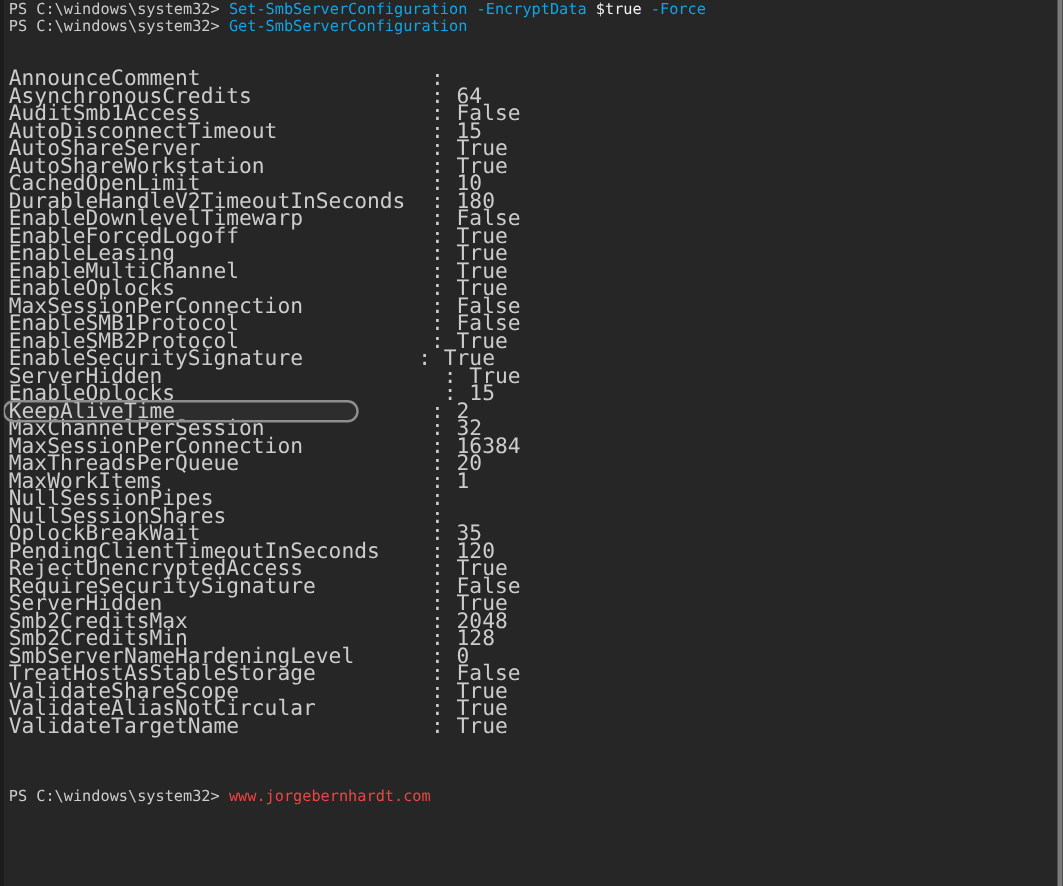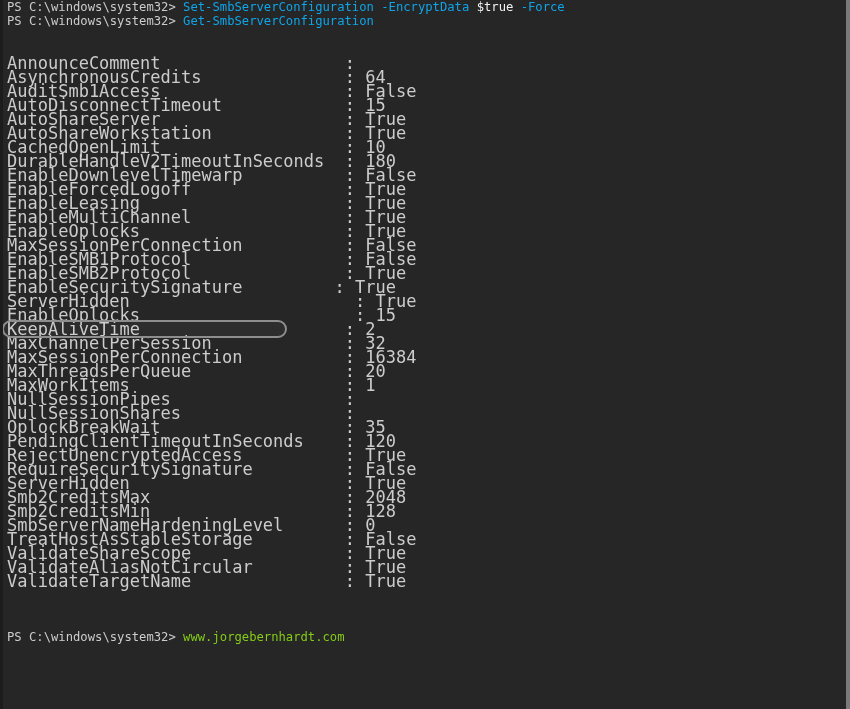--- a/index.html
+++ b/index.html
@@ -44,21 +44,21 @@
     letter-spacing: 0px;
     padding-left: 4px;
     box-sizing: border-box;
   }
   .line.blank { color: transparent; }
 
   .tok-prompt { color: #cccccc; text-align: right; }
   .tok-cmd    { color: #0ea5e9; }
   .tok-param  { color: #0ea5e9; }
   .tok-val    { color: #f2f2f2; }
-  .tok-site   { color: #84cc16; }
+  .tok-site   { color: #ef4444; }
 
   
   .prop {
     height: 14px;
     line-height: 14px;
     font-size: 17px;
     white-space: pre;
     color: #cccccc;
     padding-left: 4px;
     box-sizing: border-box;

